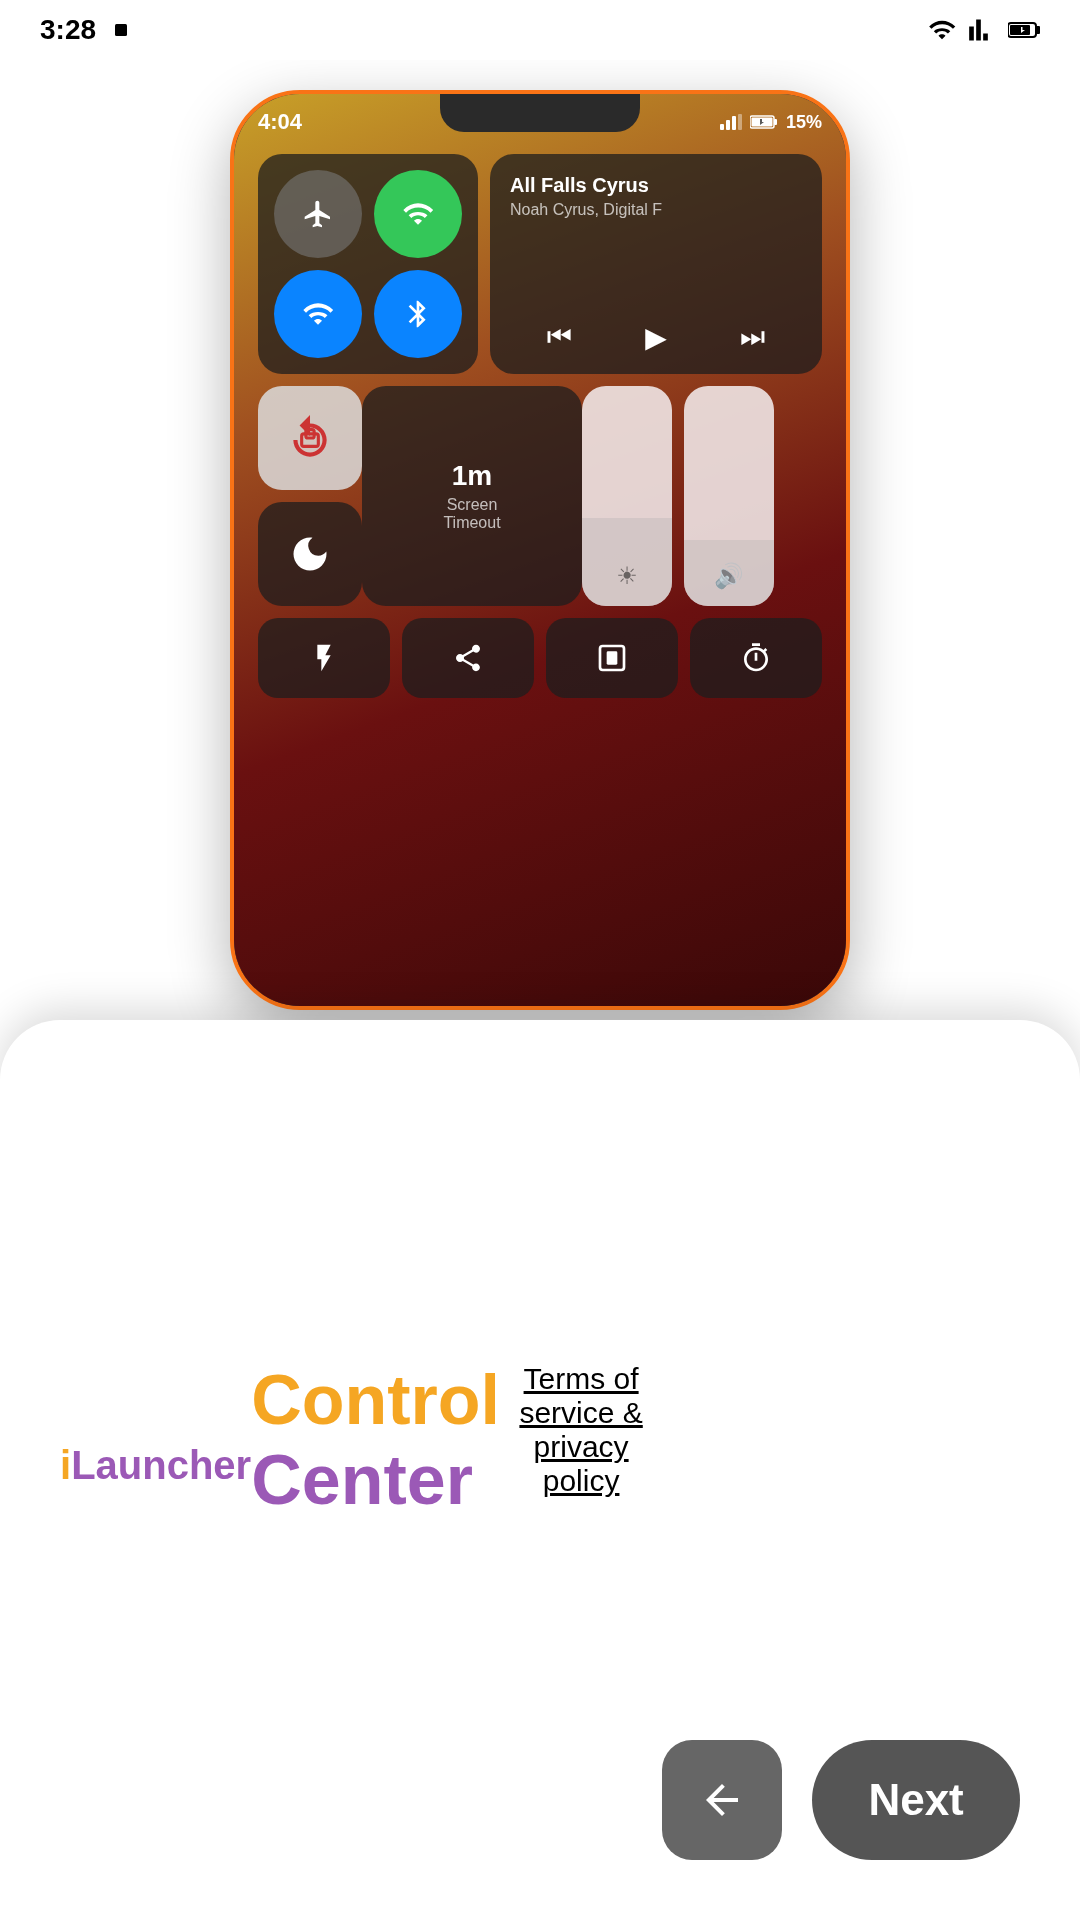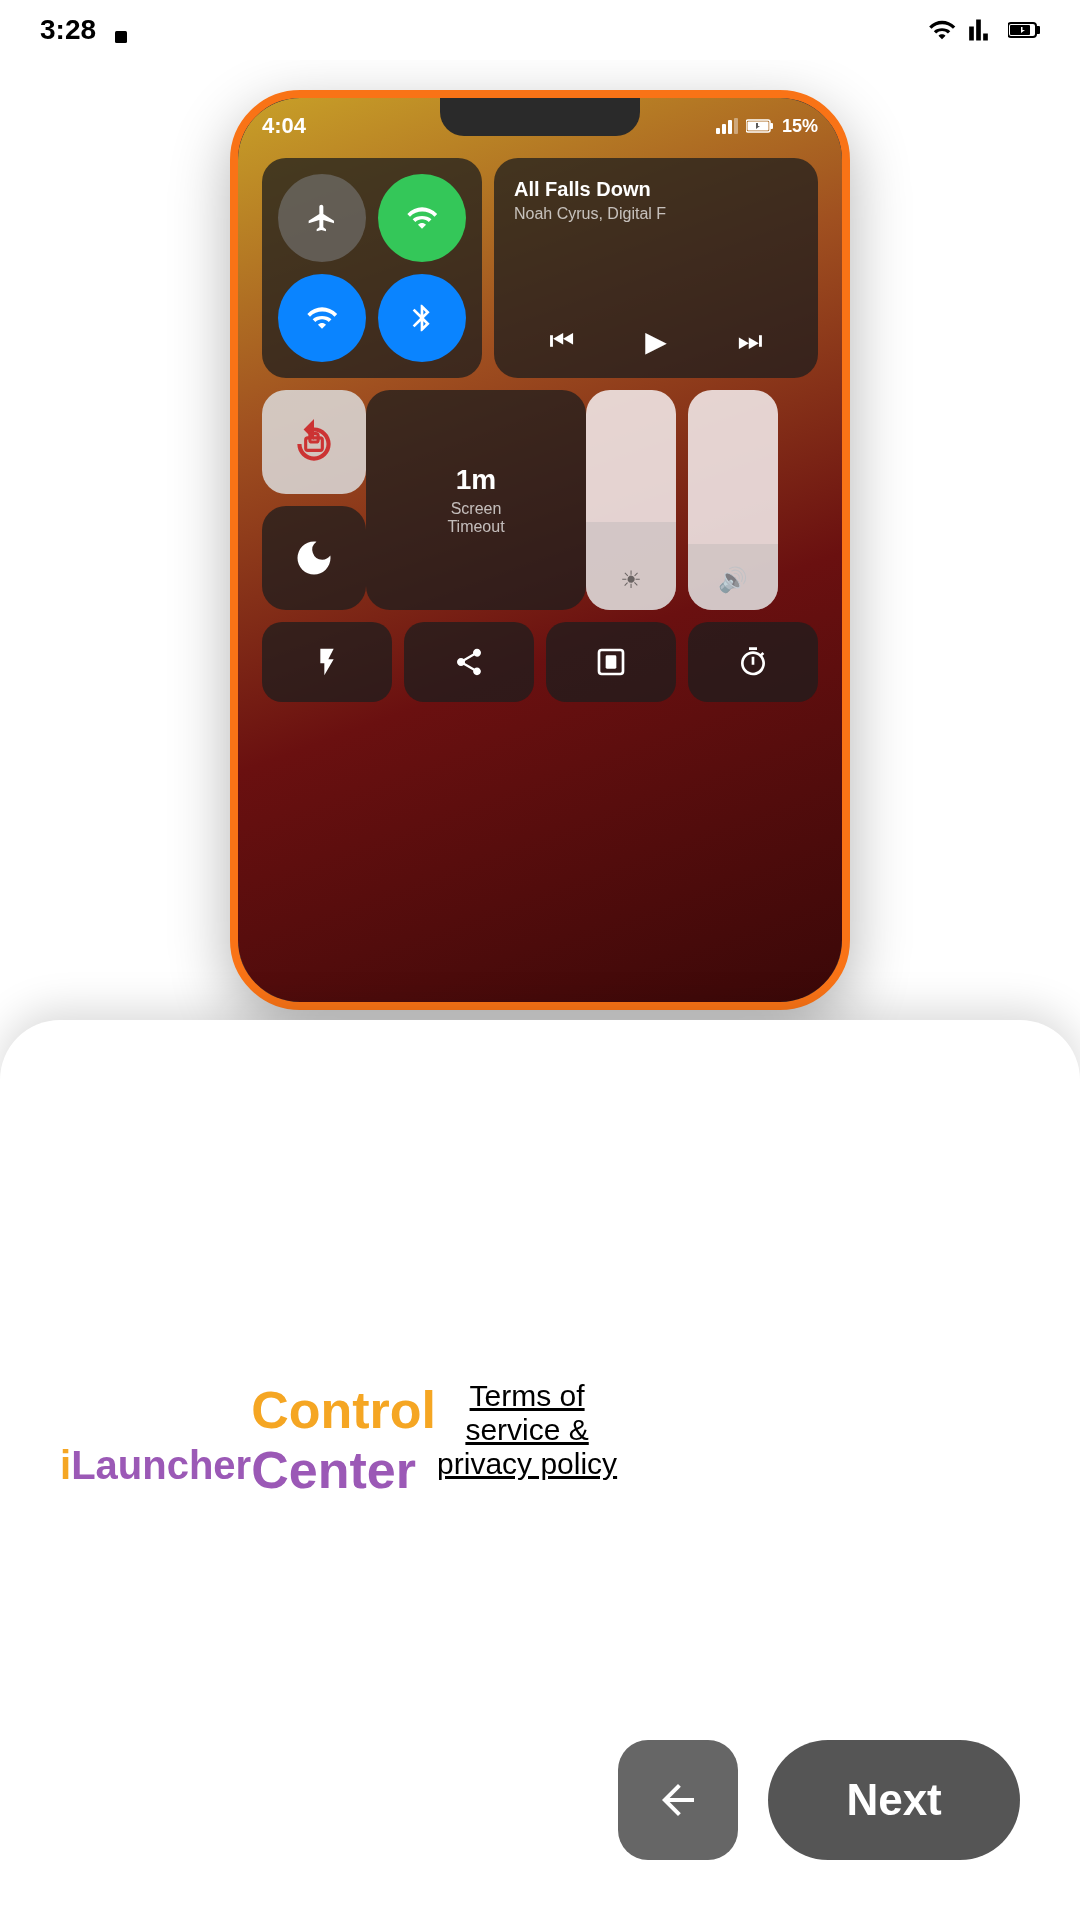--- a/index.html
+++ b/index.html
@@ -28,21 +28,21 @@
       position: absolute;
       top: 0;
       z-index: 10;
     }
 
     .status-time {
       font-size: 28px;
       font-weight: 600;
       color: #000;
       display: flex;
-      align-items: flex-end;
+      align-items: center;
       gap: 16px;
     }
 
     .status-icons {
       display: flex;
       align-items: center;
       gap: 12px;
     }
 
     .status-icons svg {
@@ -67,21 +67,21 @@
       align-items: center;
       padding-top: 80px;
       position: relative;
     }
 
     .phone-mockup {
       width: 620px;
       height: 920px;
       background: #2a2a2a;
       border-radius: 70px;
-      border: 8px solid #f97316;
+      border: 4px solid #f97316;
       position: relative;
       overflow: hidden;
       box-shadow: 0 20px 60px rgba(0,0,0,0.3), inset 0 0 0 2px #555;
     }
 
     
     .phone-mockup::before {
       content: '';
       position: absolute;
       left: -14px;
@@ -396,21 +396,21 @@
 
     .app-name-i {
       color: #f5a623;
     }
 
     .app-name-launcher {
       color: #9b59b6;
     }
 
     .app-subtitle {
-      font-size: 52px;
+      font-size: 70px;
       font-weight: 800;
       margin-bottom: 60px;
     }
 
     .subtitle-control {
       color: #f5a623;
     }
 
     .subtitle-center {
       color: #9b59b6;
@@ -555,21 +555,21 @@
 
               <div class="cc-btn cc-btn-bt">
                 <svg viewBox="0 0 24 24">
                     <path d="M17.71 7.71L12 2h-1v7.59L6.41 5 5 6.41 10.59 12 5 17.59 6.41 19 11 14.41V22h1l5.71-5.71-4.3-4.29 4.3-4.29zM13 5.83l1.88 1.88L13 9.59V5.83zm1.88 10.46L13 18.17v-3.76l1.88 1.88z"></path>
                   </svg>
               </div>
             </div>
 
             <div class="cc-music">
               <div class="cc-music-info">
-                <div class="cc-music-title">All Falls Down</div>
+                <div class="cc-music-title">All Falls Cyrus</div>
                 <div class="cc-music-artist">Noah Cyrus, Digital F</div>
               </div>
               <div class="cc-music-controls">
                 <button>⏮</button>
                 <button>▶</button>
                 <button>⏭</button>
               </div>
             </div>
           </div>
 

